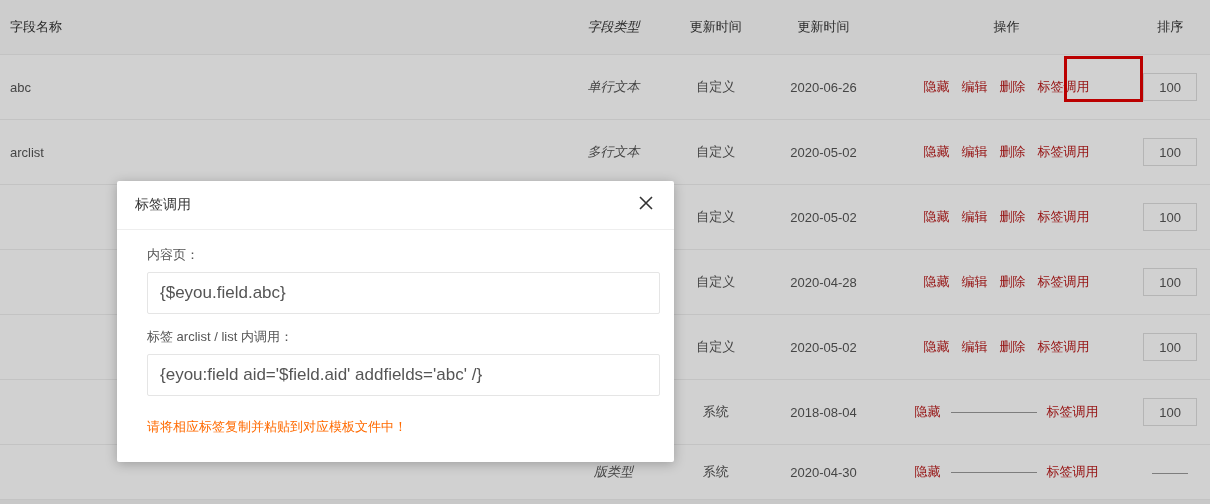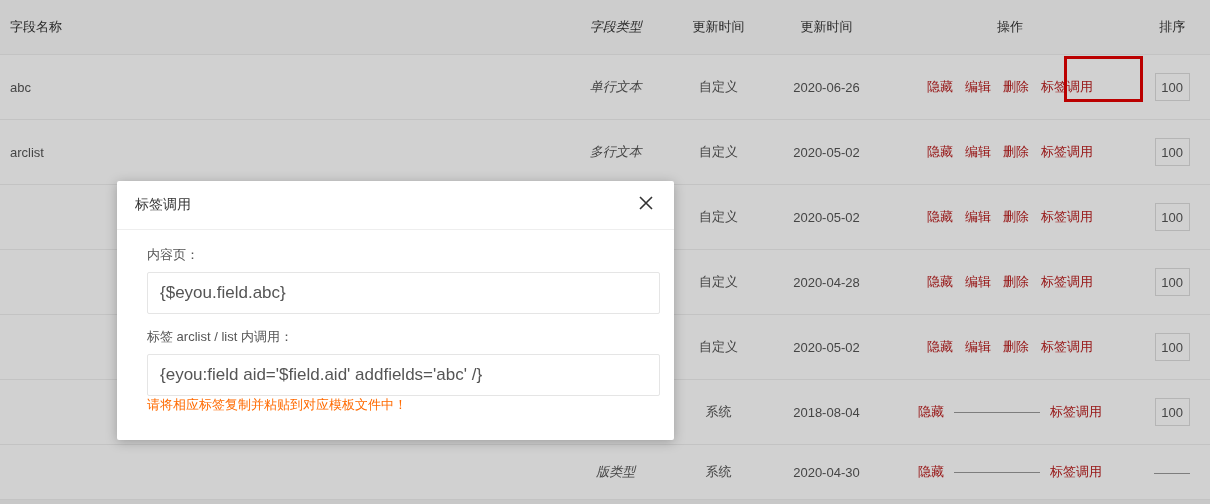--- a/index.html
+++ b/index.html
@@ -53,21 +53,21 @@
       cursor: pointer;
     }
     .op-dash {
       display: inline-block;
       width: 86px;
       border-top: 1px solid #999;
       vertical-align: middle;
       margin: 0 4px;
     }
     .sort-input {
-      width: 35px;
+      width: 54px;
       height: 28px;
       border: 1px solid #ddd;
       text-align: center;
       font-size: 13px;
       color: #555;
     }
     .sort-dash {
       display: inline-block;
       width: 36px;
       border-top: 1px solid #999;
@@ -125,20 +125,21 @@
       border: 1px solid #e5e5e5;
       border-radius: 2px;
       padding: 10px 12px;
       font-size: 17px;
       color: #555;
       background: #fff;
     }
     .tip {
       color: #ff6a00;
       font-size: 13px;
+      margin-top: 22px;
     }
   </style>
 </head>
 <body>
 
 <div class="table-wrap">
   <table>
     <thead>
       <tr>
         <th class="col-name">字段名称</th>

